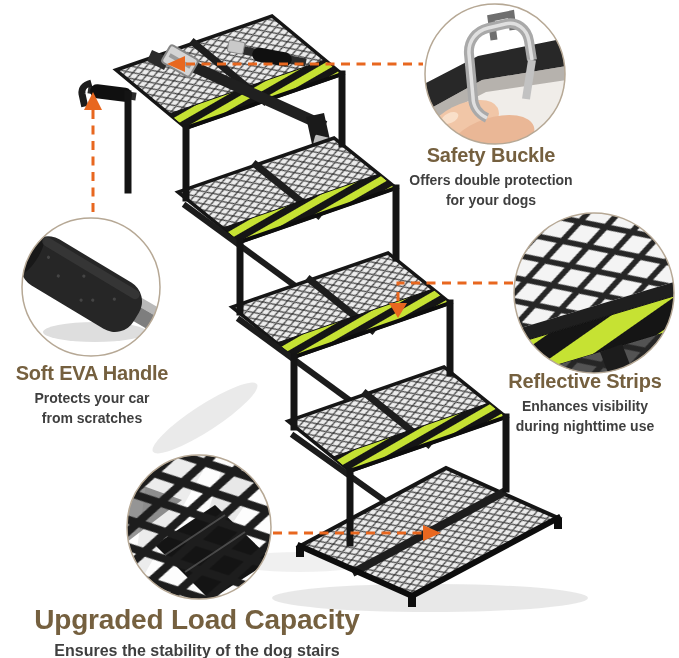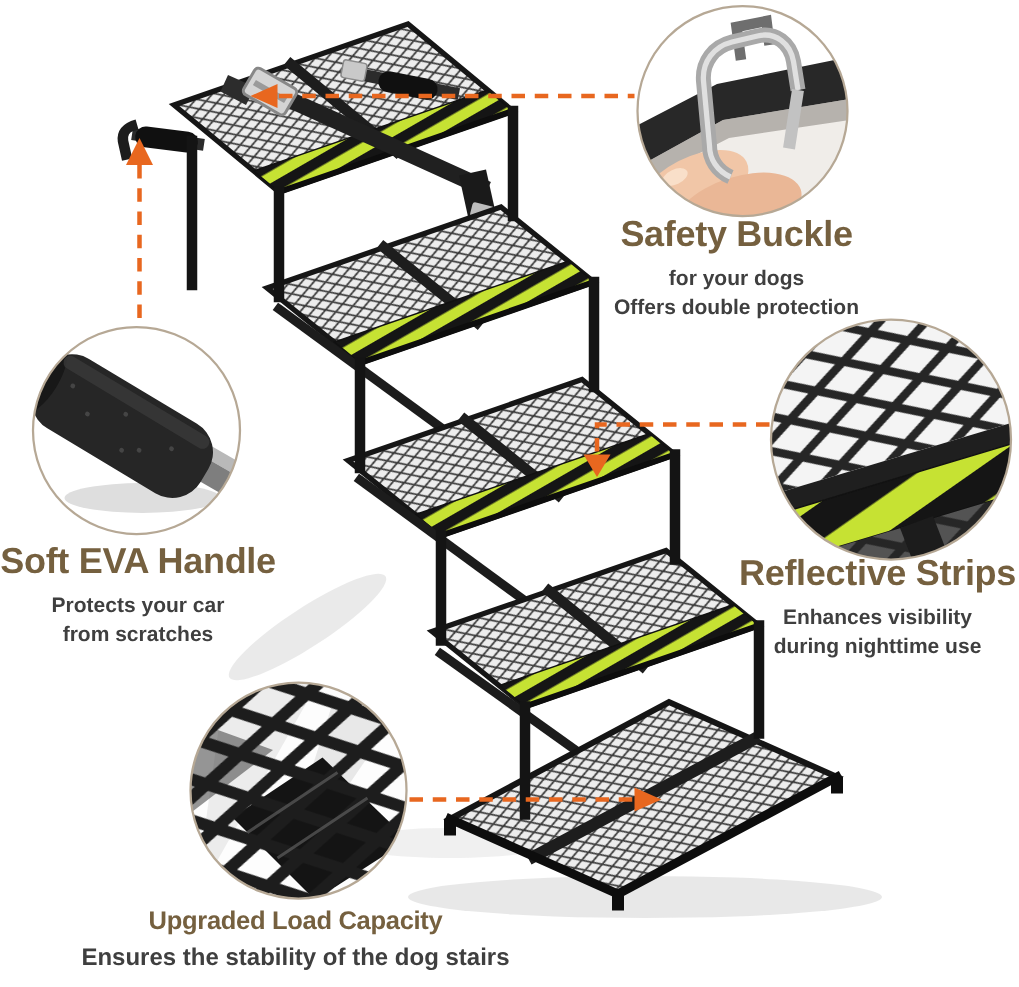--- a/index.html
+++ b/index.html
@@ -1,28 +1,28 @@
 <!DOCTYPE html>
 <html style="--accent-orange: #E8671F; --heading-brown: #75603F; --body-text: #3F3F3F; --reflective-green: #C6E233; --frame-black: #1A1A1A;"><head>
 <meta charset="utf-8">
 <style>
   html,body{margin:0;padding:0;background:#fff;}
   .stage{position:relative;width:679px;height:658px;background:#fff;overflow:hidden;
          font-family:"Liberation Sans",sans-serif;}
   .stage svg{position:absolute;left:0;top:0;}
   .feature{position:absolute;text-align:center;color:var(--body-text);}
-  .feature .title{font-weight:bold;color:var(--heading-brown);font-size:24px;line-height:1.12;
+  .feature .title{font-weight:bold;color:var(--heading-brown);font-size:20px;line-height:1.12;
                   white-space:nowrap;letter-spacing:-0.2px;margin-bottom:5px;}
   .feature .desc{font-size:14px;font-weight:600;line-height:1.38;}
   .feature .desc span{display:block;}
   .f-safety{left:361px;top:144px;width:260px;}
   .f-eva{left:-3px;top:362px;width:190px;}
   .f-reflective{left:485px;top:370px;width:200px;}
   .f-load{left:32px;top:604px;width:330px;}
-  .f-load .title{font-size:17px;}
+  .f-load .title{font-size:28px;}
   .f-load .desc{font-size:16px;}
 </style>
 </head>
 <body>
 
 <div class="stage">
 
 <svg width="679" height="658" viewBox="0 0 679 658">
   <defs>
     <pattern id="meshS" patternUnits="userSpaceOnUse" width="12" height="7" patternTransform="rotate(-19)">
@@ -218,22 +218,22 @@
     <polygon points="167,64 185,56 185,72"></polygon>
     <polygon points="93,92 84,110 102,110"></polygon>
     <polygon points="398,318 389,303 407,303"></polygon>
     <polygon points="441,533 423,525 423,541"></polygon>
   </g>
 </svg>
 
   <div class="feature f-safety">
     <div class="title">Safety Buckle</div>
     <div class="desc">
+      <span>Offers double protection</span>
       <span>for your dogs</span>
-      <span>Offers double protection</span>
     </div>
   </div>
 
   <div class="feature f-eva">
     <div class="title">Soft EVA Handle</div>
     <div class="desc">
       <span>Protects your car</span>
       <span>from scratches</span>
     </div>
   </div>

